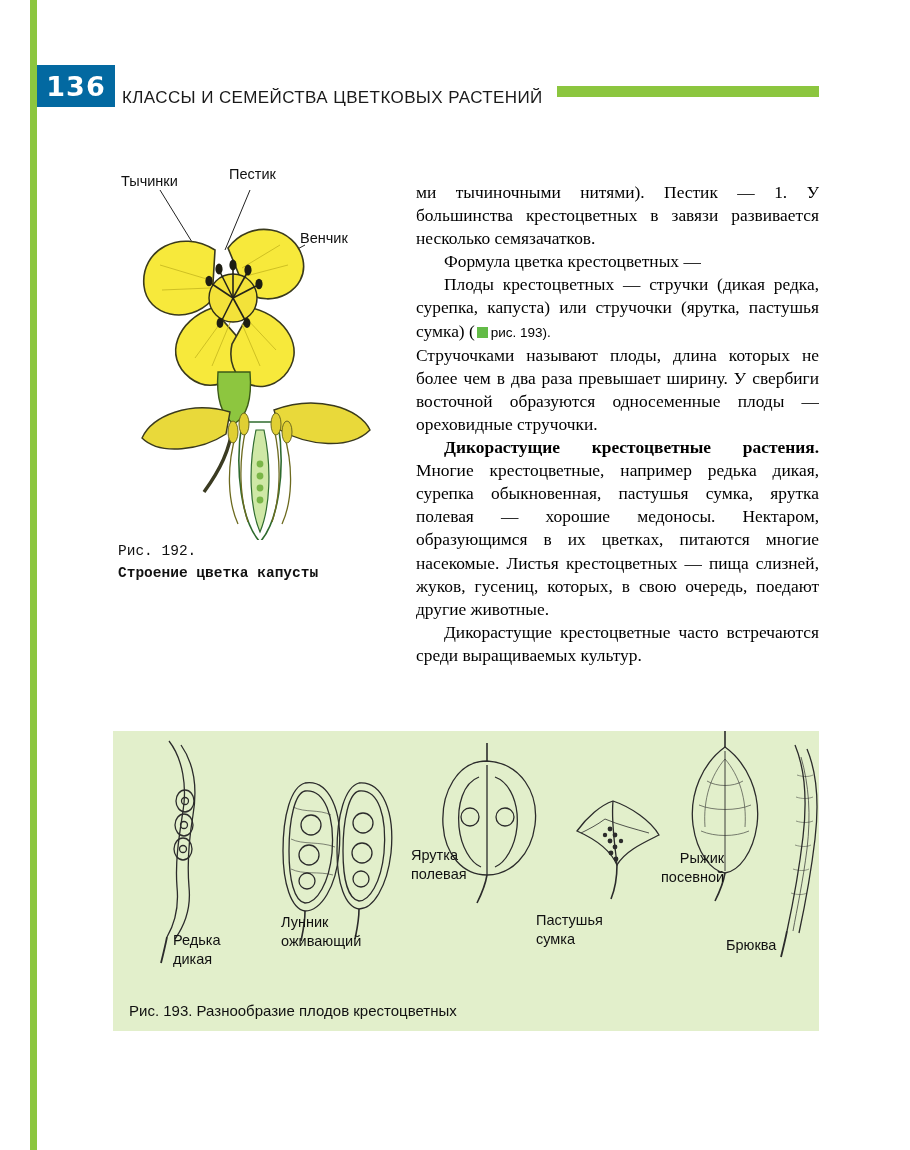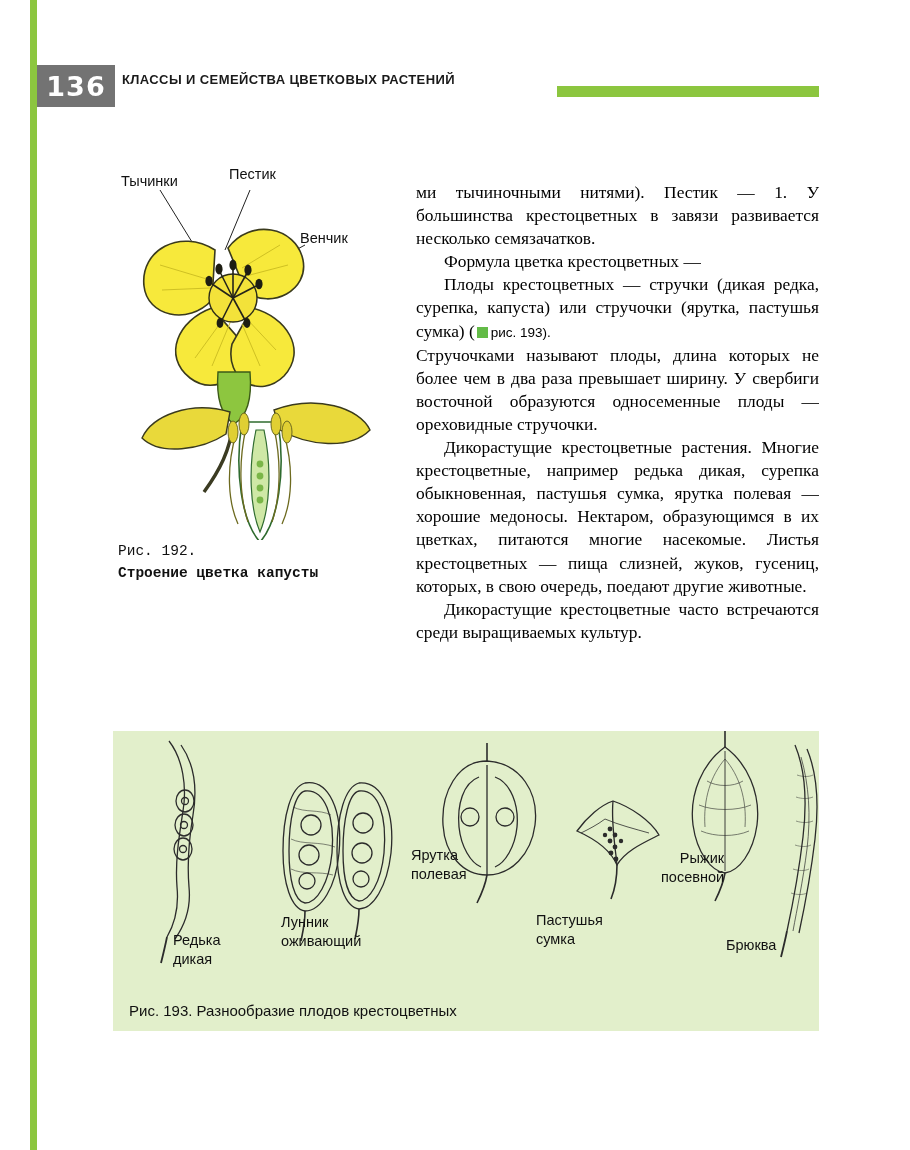--- a/index.html
+++ b/index.html
@@ -26,39 +26,39 @@
     background: #8cc63f;
   }
 
   
   .page-number-box {
     position: absolute;
     left: 37px;
     top: 65px;
     width: 78px;
     height: 42px;
-    background: #737373;
+    background: #0369a1;
     color: #ffffff;
     font-family: "DejaVu Sans", sans-serif;
     font-weight: bold;
     font-size: 27px;
     letter-spacing: 1px;
     display: flex;
     align-items: center;
     justify-content: center;
   }
   .header-title {
     position: absolute;
     left: 122px;
-    top: 72px;
+    top: 88px;
     font-family: "Liberation Sans", sans-serif;
-    font-size: 13px;
+    font-size: 17px;
     letter-spacing: 0.4px;
     color: #1a1a1a;
-    font-weight: 700;
+    font-weight: 400;
   }
   .header-rule-right {
     position: absolute;
     left: 557px;
     top: 86px;
     width: 262px;
     height: 11px;
     background: #8cc63f;
   }
 
@@ -76,21 +76,21 @@
     margin-top: 48px;
   }
   .col-right p {
     margin: 0;
     text-indent: 28px;
   }
   .col-right p.noindent {
     text-indent: 0;
   }
   .bold {
-    font-weight: normal;
+    font-weight: bold;
   }
   sub {
     font-size: 0.72em;
     vertical-align: -0.28em;
   }
   .formula {
     letter-spacing: 0.2px;
   }
   .green-sq {
     display: inline-block;

